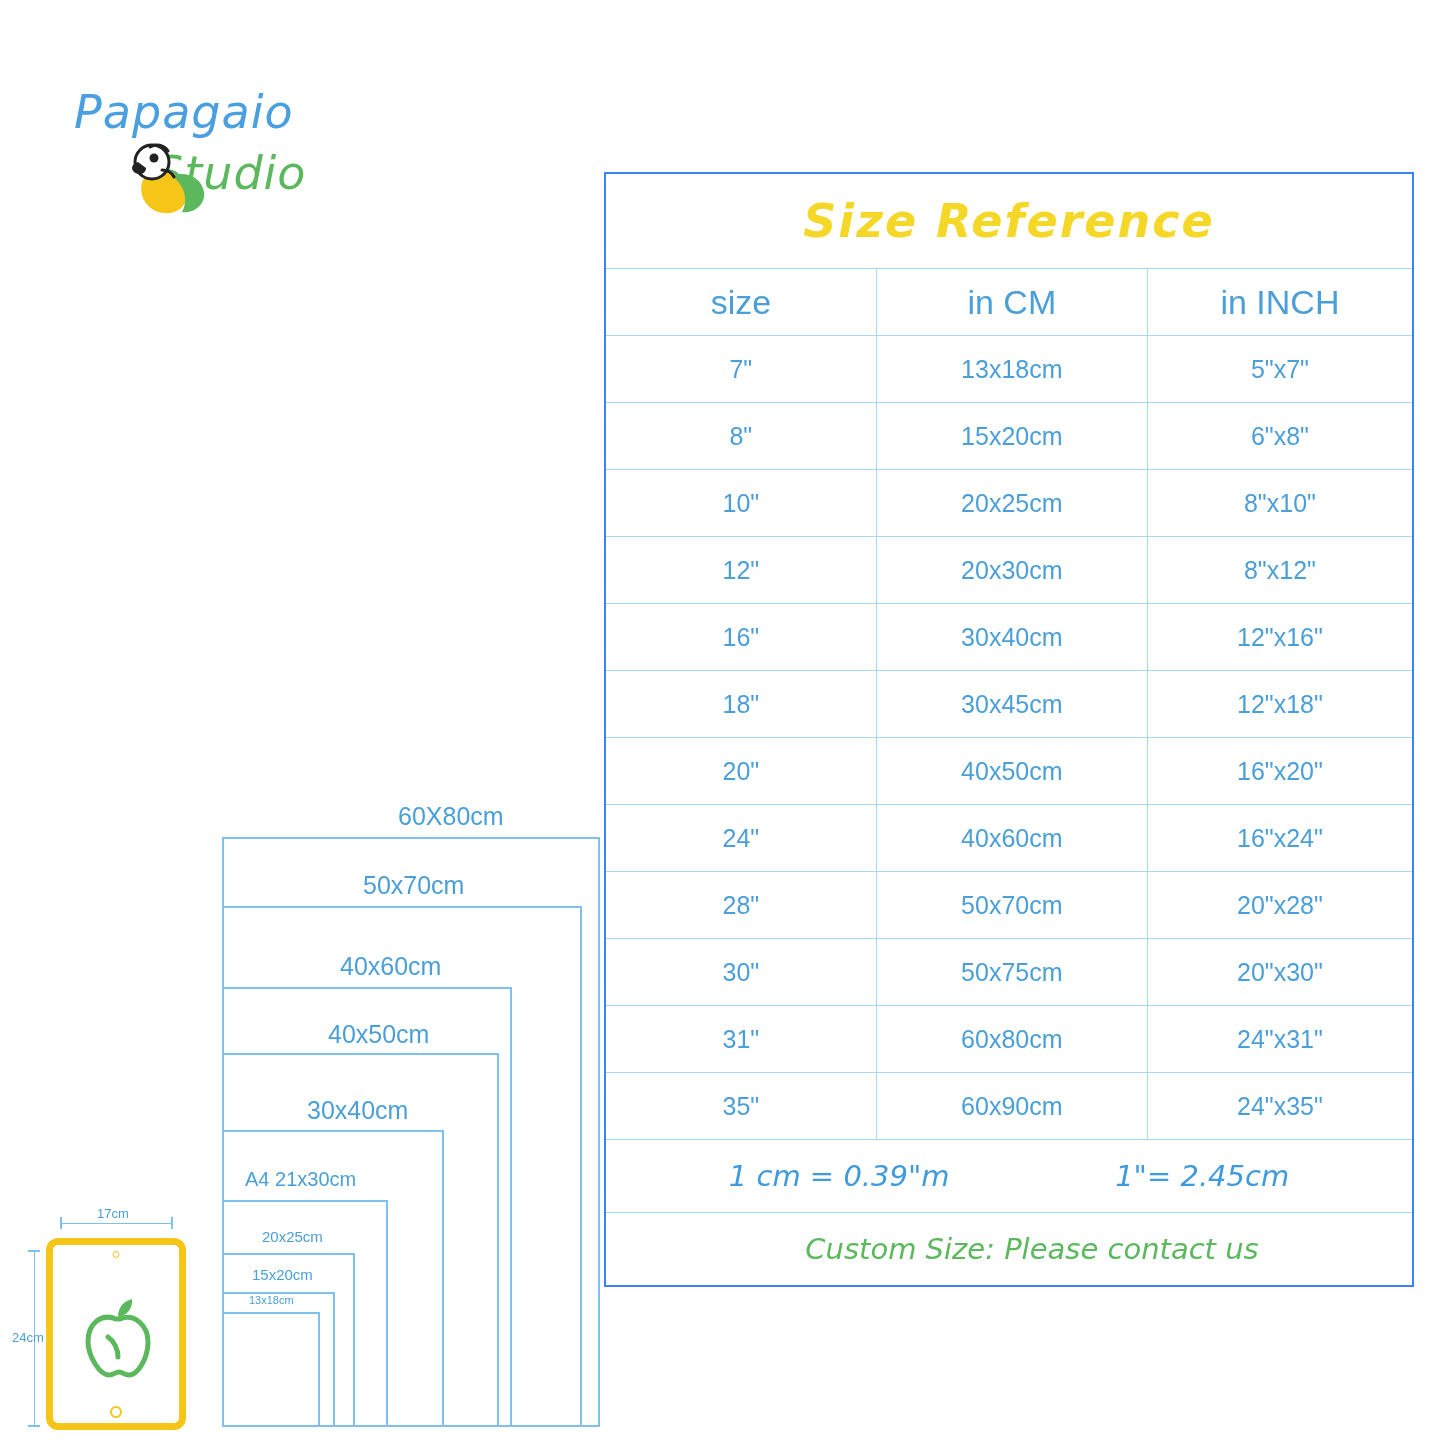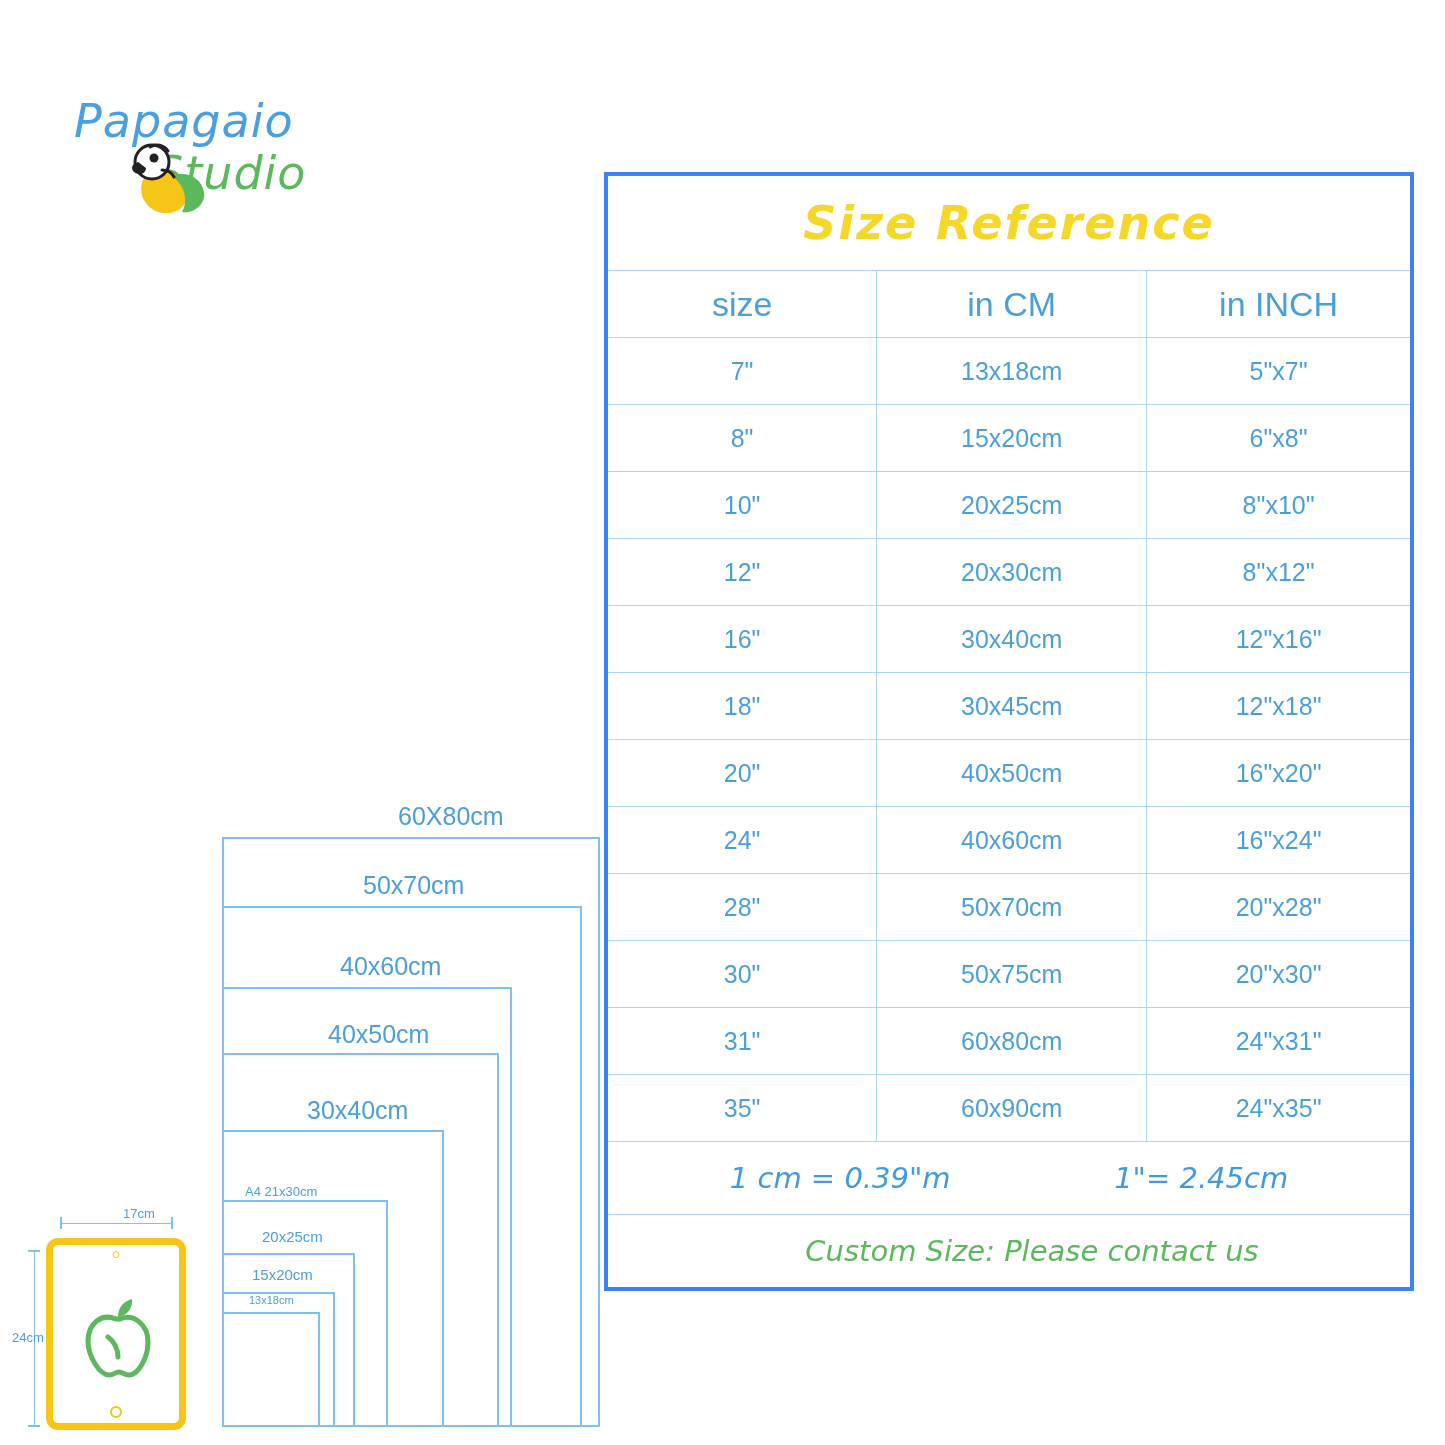--- a/index.html
+++ b/index.html
@@ -20,21 +20,21 @@
   #brand {
     position: absolute;
     left: 64px;
     top: 78px;
     width: 300px;
     height: 160px;
   }
   #brand .brand-line1 {
     position: absolute;
     left: 10px;
-    top: 16px;
+    top: 7px;
     font-size: 46px;
     color: #4a9fe0;
     font-style: italic;
     font-family: "DejaVu Sans", sans-serif;
     letter-spacing: 1px;
   }
   #brand .brand-line2 {
     position: absolute;
     left: 90px;
     top: 68px;
@@ -51,21 +51,21 @@
     width: 86px;
     height: 80px;
   }
 
   
   #size-table {
     position: absolute;
     left: 604px;
     top: 172px;
     width: 810px;
-    border: 4px solid #3b82f6;
+    border: 2px solid #3b82f6;
     border-collapse: collapse;
     box-sizing: border-box;
   }
   #size-table td, #size-table th {
     border: 1px solid #a9d6f5;
     text-align: center;
     color: #4a9fd8;
     font-size: 25px;
     font-weight: normal;
     height: 66px;
@@ -122,21 +122,21 @@
     border: 2px solid #7ec1ef;
     background: transparent;
     box-sizing: border-box;
   }
   .frame-label {
     position: absolute;
     color: #4a9fd8;
     font-size: 25px;
     white-space: nowrap;
   }
-  .frame-label.small { font-size: 13px; margin-top: 16px; }
+  .frame-label.small { font-size: 20px; }
   .frame-label.xsmall { font-size: 15px; }
   .frame-label.tiny { font-size: 11px; }
 
   
   #tablet {
     position: absolute;
     left: 46px;
     top: 1238px;
     width: 140px;
     height: 192px;
@@ -256,21 +256,21 @@
       <path d="M38 24 C24 18 10 28 10 46 C10 62 22 80 31 80 C36 80 37 77 41 77 C45 77 46 80 51 80 C60 80 70 63 70 47 C70 30 56 18 42 24 Z" fill="none" stroke="#5cb85c" stroke-width="5"></path>
       <path d="M40 22 C40 12 46 6 54 4 C55 13 49 21 40 22 Z" fill="#5cb85c"></path>
       <path d="M30 42 C36 46 40 54 40 62" fill="none" stroke="#5cb85c" stroke-width="5" stroke-linecap="round"></path>
     </svg>
     <div class="home"></div>
   </div>
 
   <div class="dim-line-h" style="left:60px; top:1223px; width:112px;"></div>
   <div class="tick" style="left:60px; top:1217px; width:1.5px; height:12px;"></div>
   <div class="tick" style="left:171px; top:1217px; width:1.5px; height:12px;"></div>
-  <div class="dim-label" style="left:97px; top:1206px;margin-left:26px;">17cm</div>
+  <div class="dim-label" style="left:97px; top:1206px;">17cm</div>
 
   <div class="dim-line-v" style="left:34px; top:1250px; height:176px;"></div>
   <div class="tick" style="left:28px; top:1250px; width:12px; height:1.5px;"></div>
   <div class="tick" style="left:28px; top:1425px; width:12px; height:1.5px;"></div>
   <div class="dim-label" style="left:12px; top:1330px;text-align:center;">24cm</div>
 
   <table id="size-table">
     <tbody>
       <tr>
         <td class="title-cell" colspan="3">

